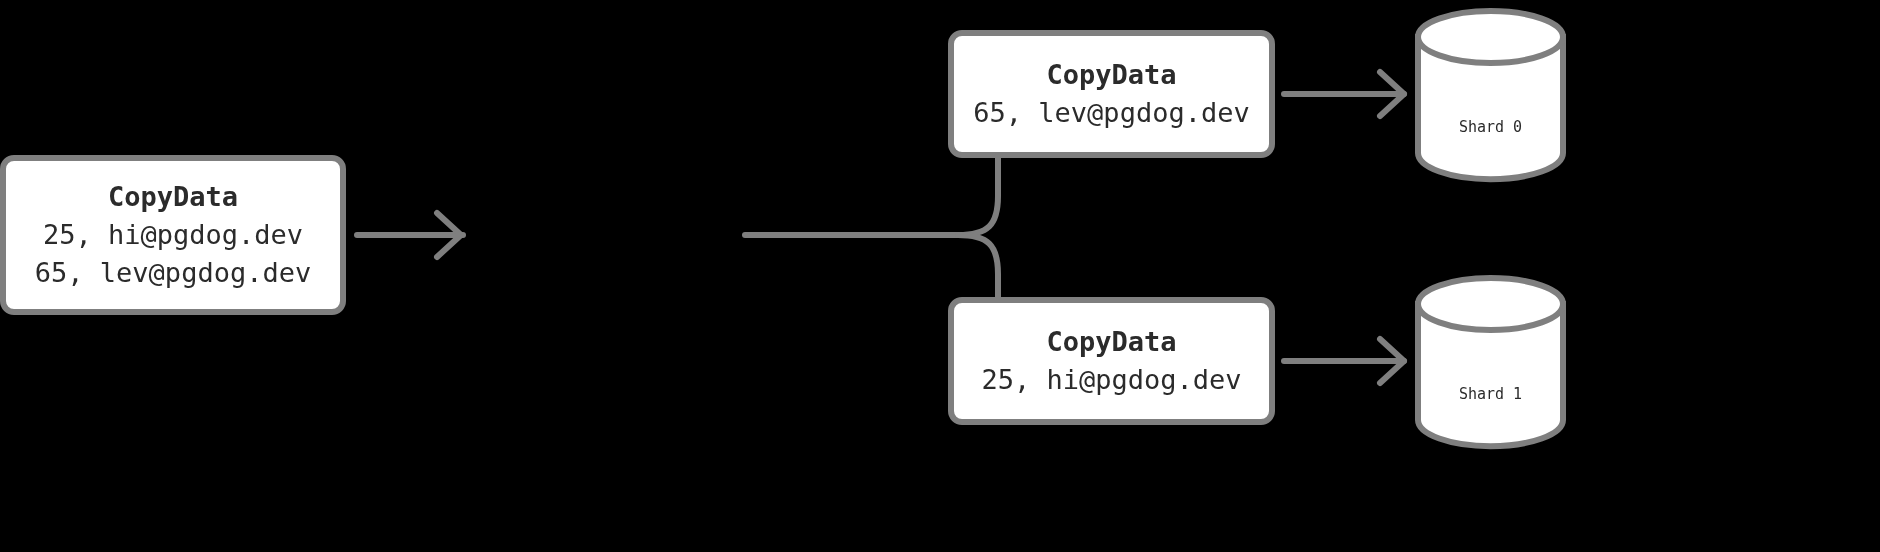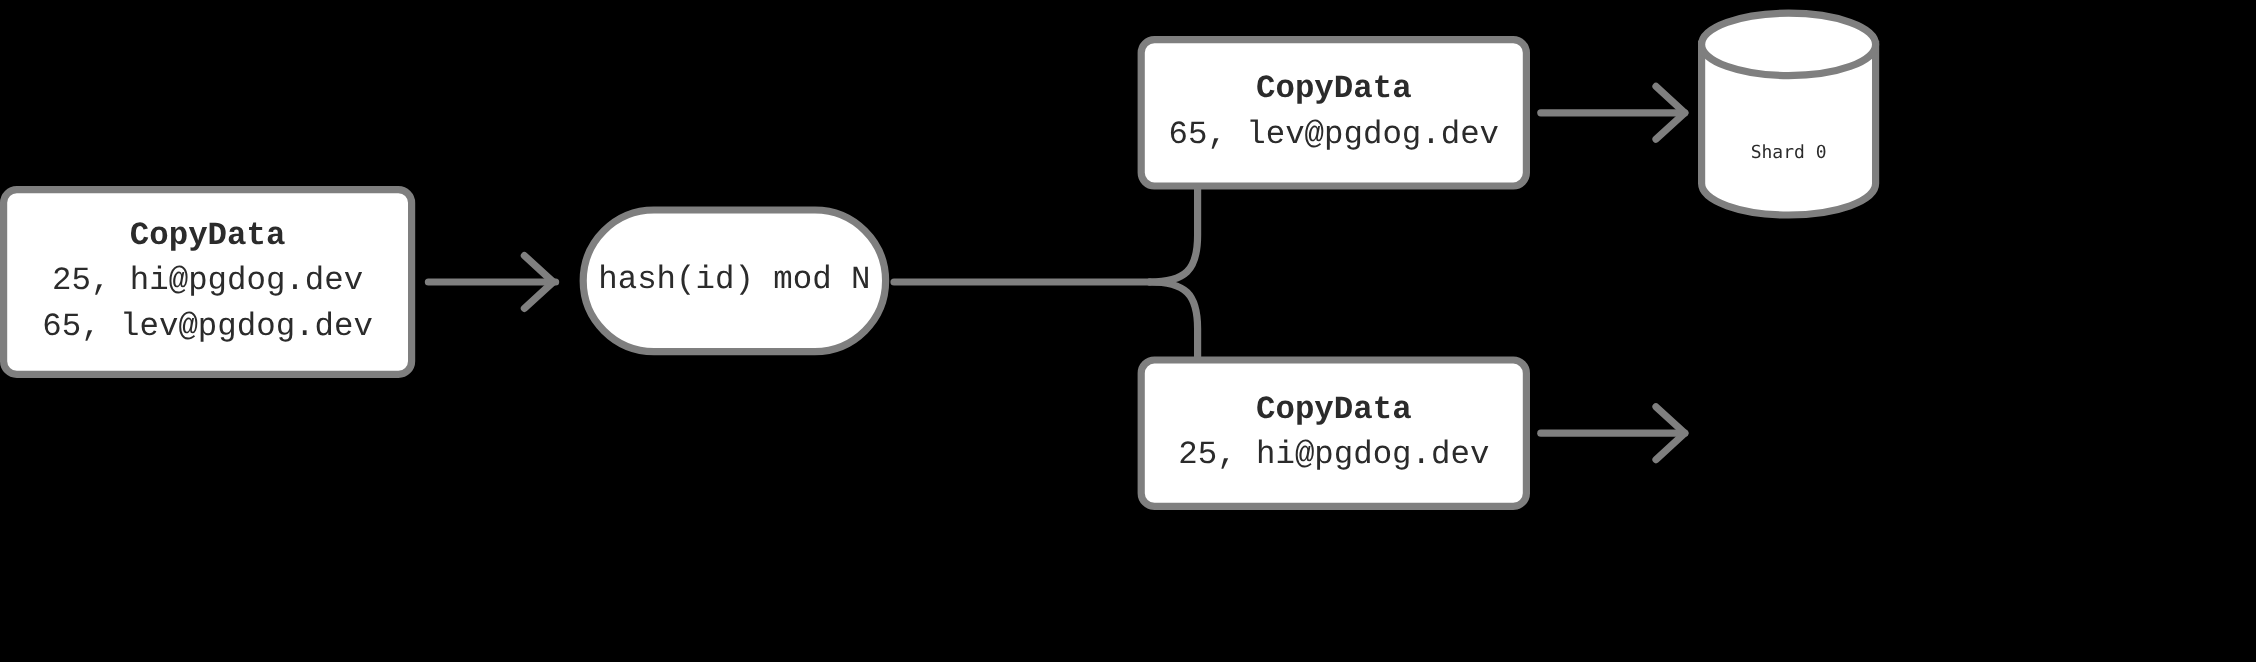--- a/index.html
+++ b/index.html
@@ -4,21 +4,21 @@
 <style>
   html,body{margin:0;padding:0;background:#000;}
   body{width:1880px;height:552px;overflow:hidden;
        font-family:"DejaVu Sans Mono","Liberation Mono",monospace;}
   #stage{position:relative;width:1880px;height:552px;background:#000;}
   #wires{position:absolute;left:0;top:0;width:1880px;height:552px;}
 
   .node{position:absolute;background:#fff;border:6px solid #7f7f7f;
         box-sizing:border-box;display:flex;flex-direction:column;
         align-items:center;justify-content:center;color:#2b2b2b;}
-  .node .ln{line-height:1.42;white-space:pre;letter-spacing:0px;font-family:Liberation Mono, monospace;}
+  .node .ln{line-height:1.42;white-space:pre;letter-spacing:0px;}
   .node .hdr{font-weight:bold;}
 
   .rect{border-radius:14px;}
   .pill{border-radius:999px;}
 
   
   #src{left:0px;top:155px;width:346px;height:160px;font-size:27px;}
   
   #hash{left:483px;top:172px;width:258px;height:124px;font-size:27px;}
   
@@ -74,36 +74,40 @@
       </g>
     </g>
   </svg>
 
   <div class="node rect" id="src">
     <div class="ln hdr">CopyData</div>
     <div class="ln">25, hi@pgdog.dev</div>
     <div class="ln">65, lev@pgdog.dev</div>
   </div>
 
-  <div class="node pill" id="hash">
-    <div class="ln">hash(id) mod N</div>
-  </div>
 
   <div class="node rect" id="dst0">
     <div class="ln hdr">CopyData</div>
     <div class="ln">65, lev@pgdog.dev</div>
   </div>
 
   <div class="node rect" id="dst1">
     <div class="ln hdr">CopyData</div>
     <div class="ln">25, hi@pgdog.dev</div>
   </div>
 
   <div class="cyl" id="shard0">
     <svg width="155" height="178" viewBox="0 0 155 178" xmlns="http://www.w3.org/2000/svg">
       <path d="M5,31 L5,147 A72,26 0 0 0 150,147 L150,31 Z" fill="#ffffff" stroke="#7f7f7f" stroke-width="6"></path>
       <ellipse cx="77.5" cy="31" rx="72.5" ry="26" fill="#ffffff" stroke="#7f7f7f" stroke-width="6"></ellipse>
     </svg>
     <div class="cap">Shard 0</div>
   </div>
 
+  <div class="cyl" id="shard1">
+    <svg width="155" height="178" viewBox="0 0 155 178" xmlns="http://www.w3.org/2000/svg">
+      <path d="M5,31 L5,147 A72,26 0 0 0 150,147 L150,31 Z" fill="#ffffff" stroke="#7f7f7f" stroke-width="6"></path>
+      <ellipse cx="77.5" cy="31" rx="72.5" ry="26" fill="#ffffff" stroke="#7f7f7f" stroke-width="6"></ellipse>
+    </svg>
+    <div class="cap">Shard 1</div>
+  </div>
 
 </div>
 
 </body></html>

